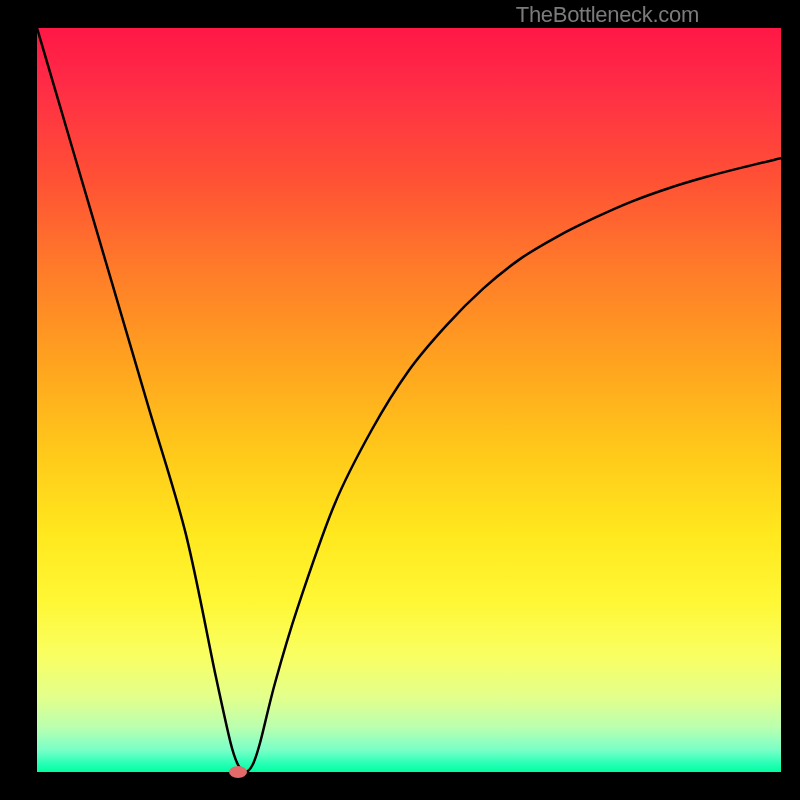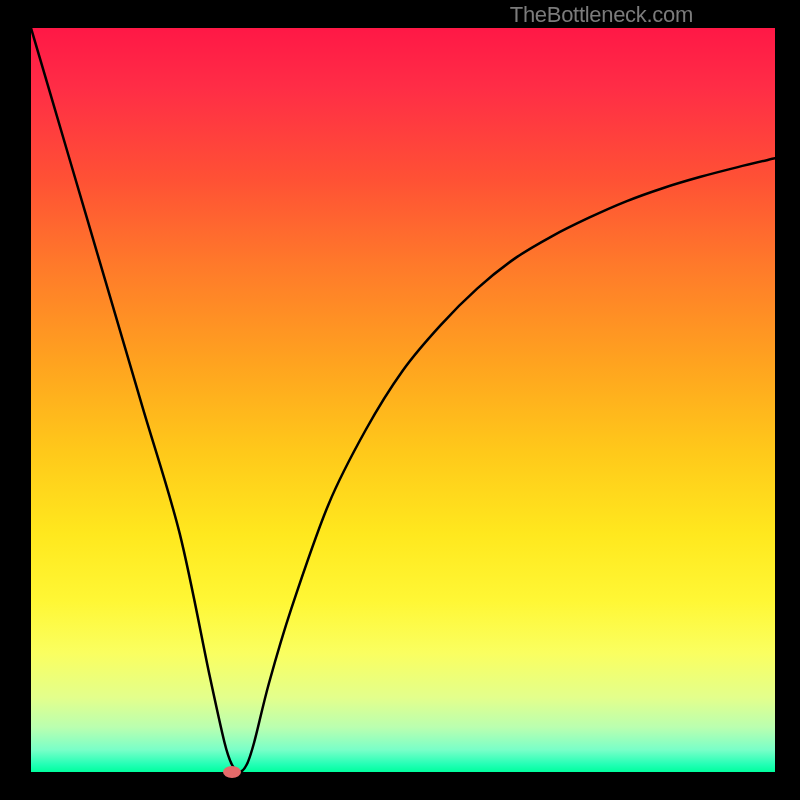--- a/index.html
+++ b/index.html
@@ -7,21 +7,21 @@
     padding: 0;
     width: 800px;
     height: 800px;
     overflow: hidden;
     background: #000;
     font-family: Arial, Helvetica, sans-serif;
   }
   .frame {
     position: absolute;
     top: 0;
-    left: 3px;
+    left: 9px;
     width: 680px;
     height: 800px;
     background: #000;
     padding-left: 40px;
   }
   .plot {
     position: absolute;
     top: 28px;
     left: 28px;
     width: 744px;

